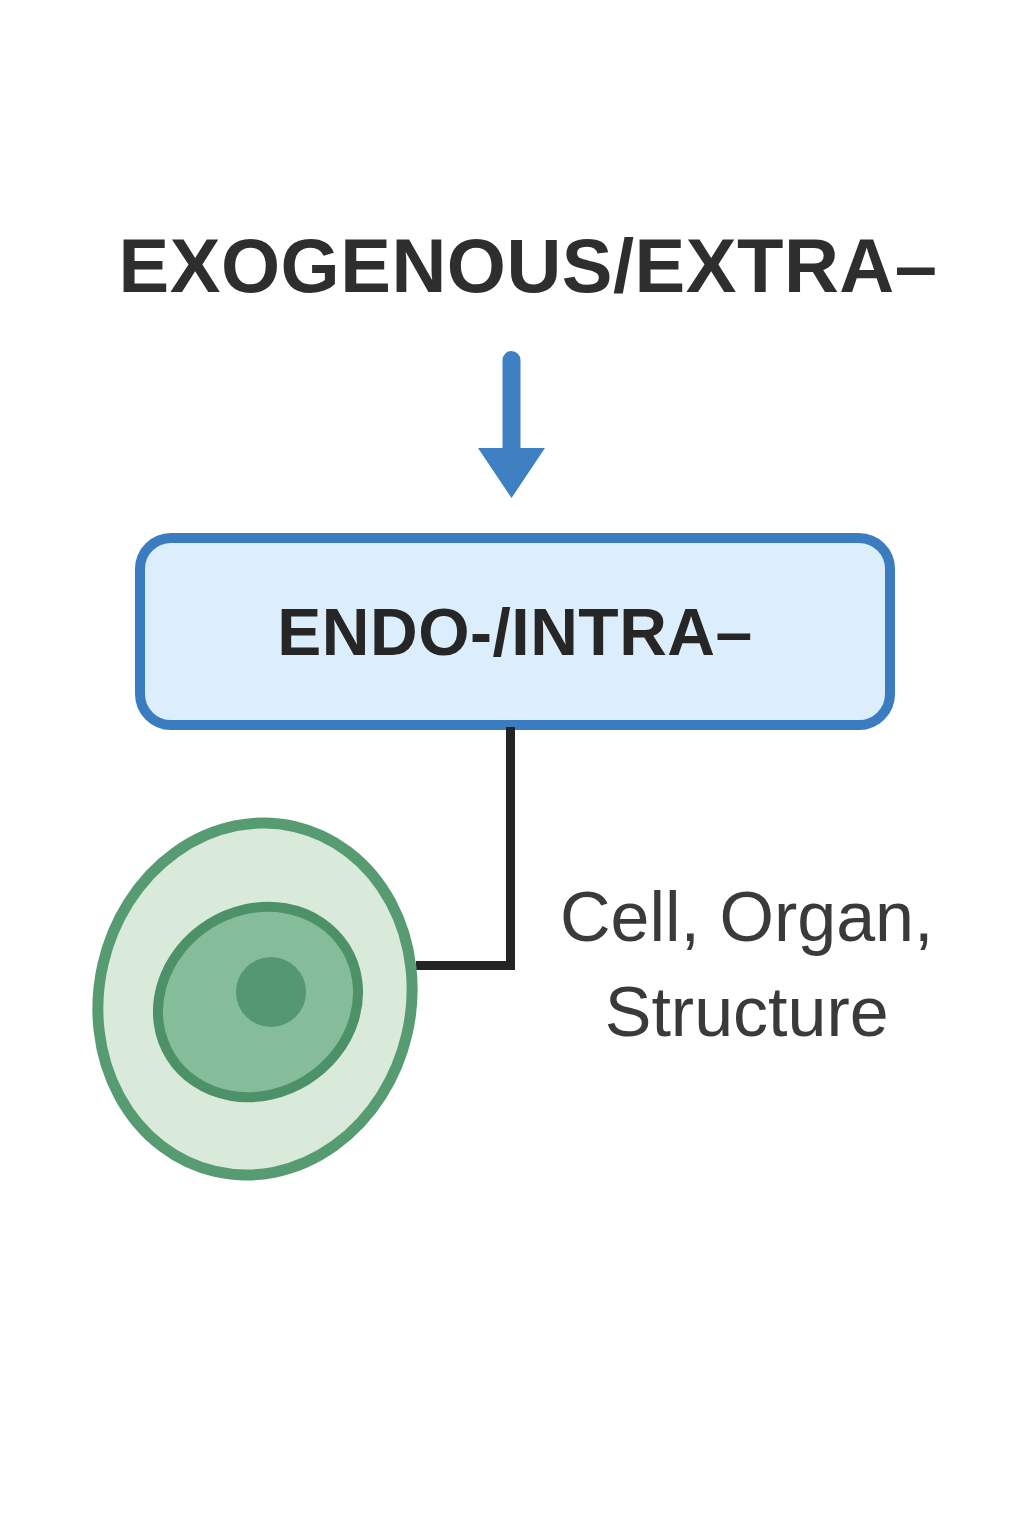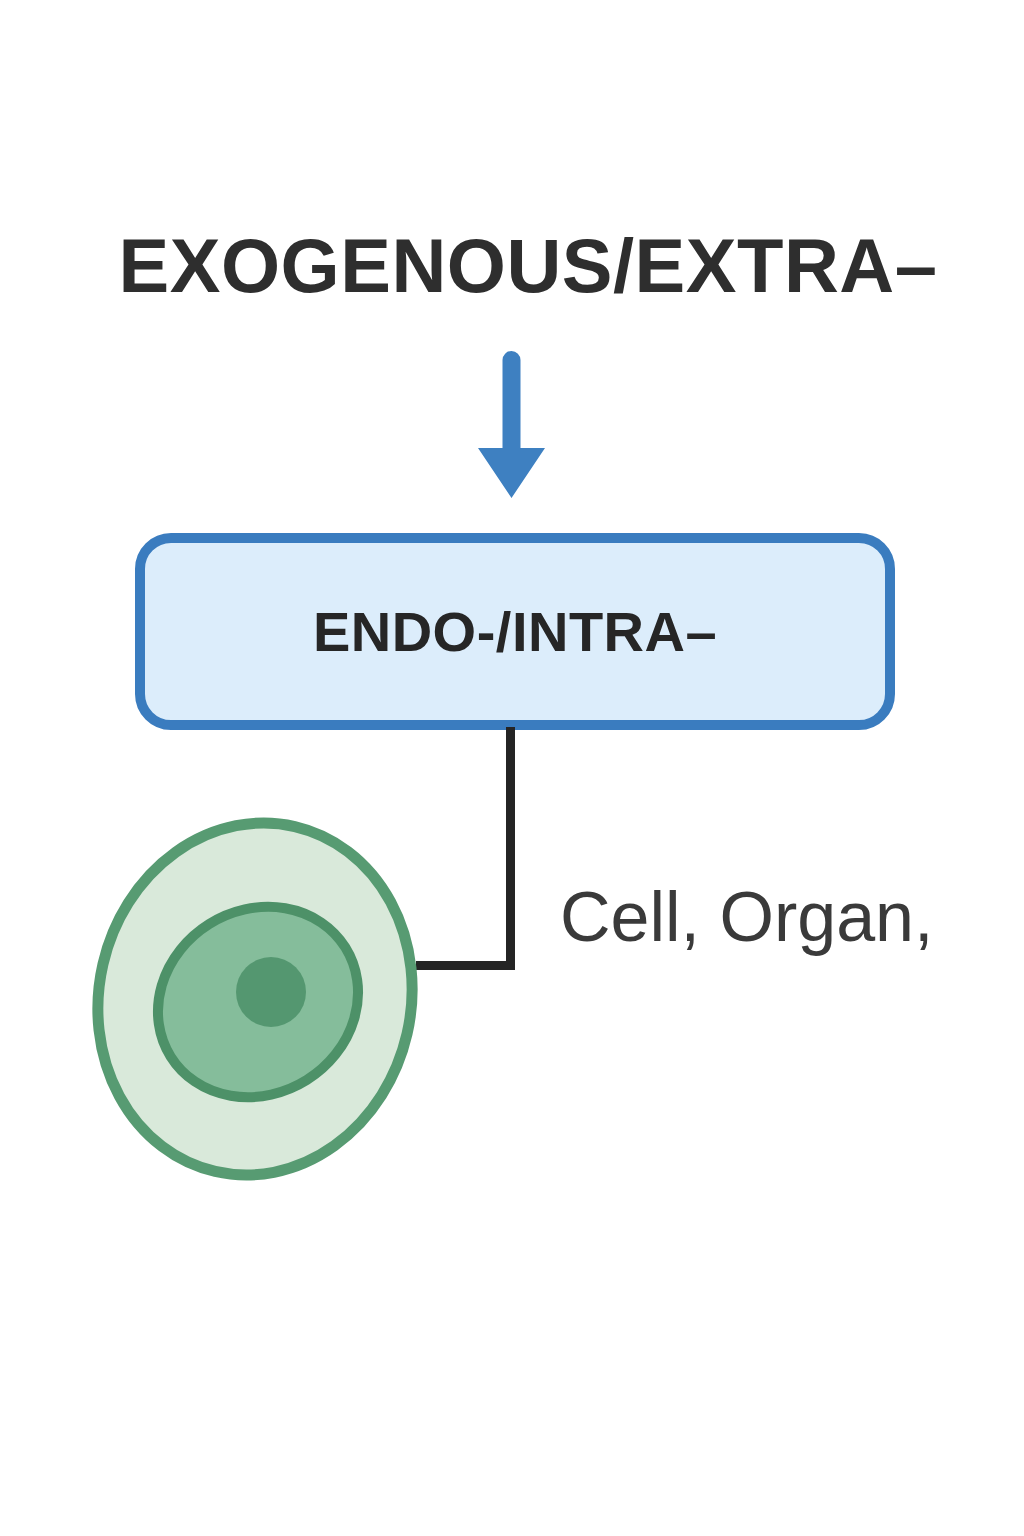--- a/index.html
+++ b/index.html
@@ -45,21 +45,21 @@
     height: 197px;
     box-sizing: border-box;
     background: #dcedfb;
     border: 10px solid #3a7cbf;
     border-radius: 36px;
     display: flex;
     align-items: center;
     justify-content: center;
   }
   .term-box span {
-    font-size: 56px;
+    font-size: 66px;
     font-weight: bold;
     letter-spacing: 0.5px;
     color: #262626;
     white-space: nowrap;
   }
   .overlay-svg {
     position: absolute;
     left: 0;
     top: 0;
     width: 1024px;
@@ -97,15 +97,16 @@
     <polyline points="510.5,727 510.5,965.5 416,965.5" fill="none" stroke-width="9" stroke="#242424"></polyline>
     <g>
       <ellipse cx="255" cy="999" rx="156" ry="177" transform="rotate(13 255 999)" stroke-width="11" fill="#d9e9da" stroke="#579b72"></ellipse>
       <ellipse cx="258" cy="1002" rx="103" ry="92" transform="rotate(-32 258 1002)" stroke-width="10" fill="#85bd9b" stroke="#4d9168"></ellipse>
       <circle cx="271" cy="992" r="35" fill="#549770"></circle>
     </g>
   </svg>
 
   <div class="caption" style="color: rgb(58, 58, 58);">
     <div>Cell, Organ,</div>
+    <div>Structure</div>
   </div>
 
 </div>
 
 </body></html>

